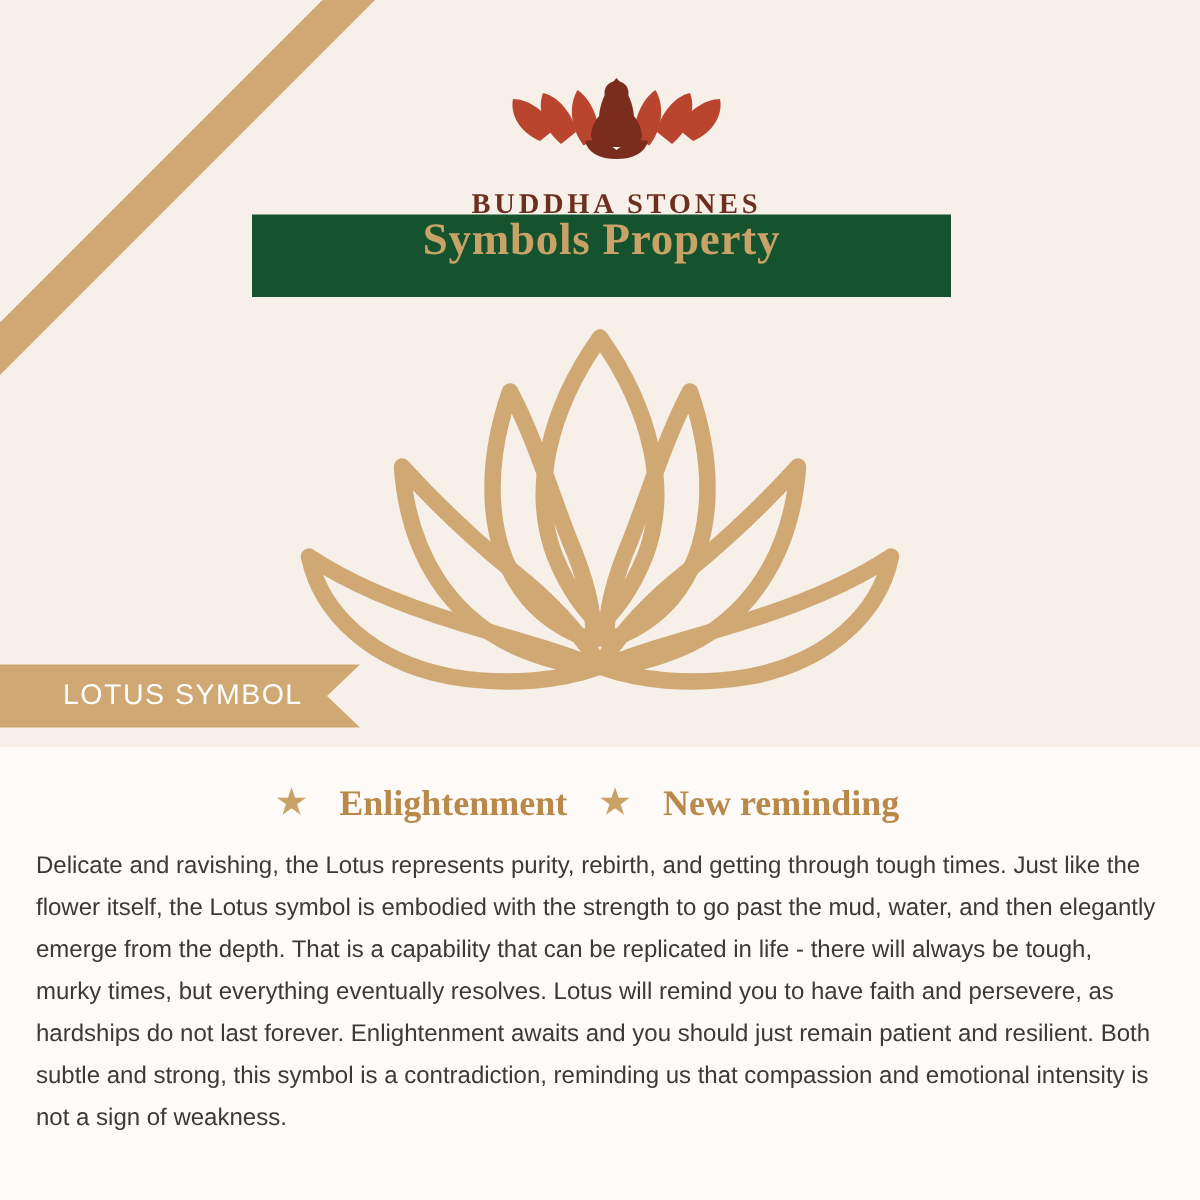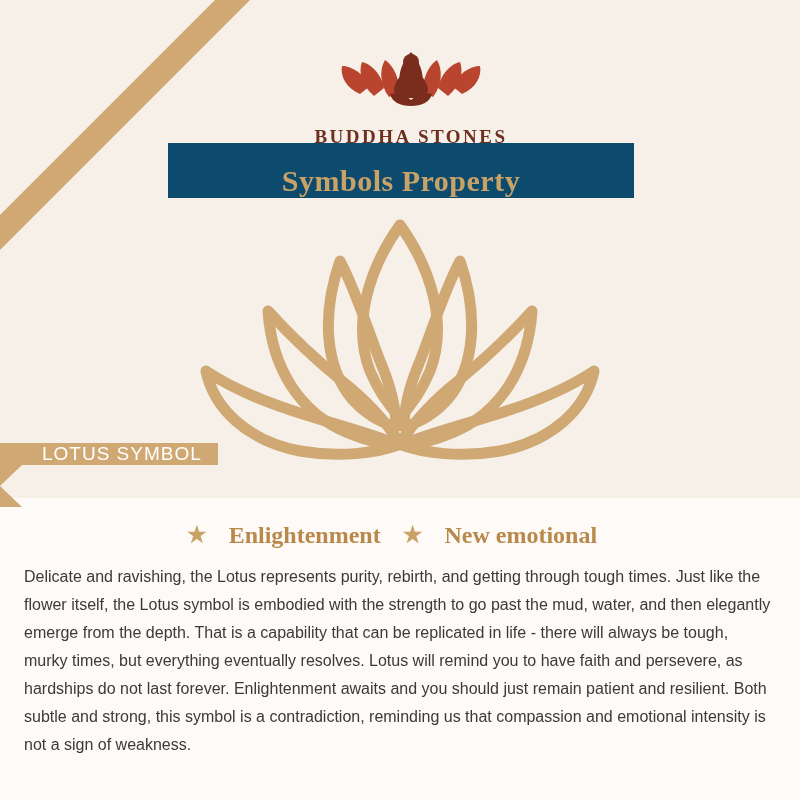--- a/index.html
+++ b/index.html
@@ -88,23 +88,23 @@
     font-family: "Liberation Serif", serif;
   }
 
   
   .title-band {
     position: absolute;
     top: 143px;
     left: 168px;
     width: 466px;
     height: 55px;
-    background: #0c4a6e;
-    display: flex;
-    align-items: flex-end;
+    background: #14532d;
+    display: flex;
+    align-items: flex-start;
     justify-content: center;
   }
   .title-band-text {
     font-size: 30px;
     font-weight: bold;
     color: #c9a267;
     font-family: "Liberation Serif", serif;
     letter-spacing: 0.5px;
   }
 
@@ -120,23 +120,22 @@
     justify-content: center;
   }
 
   
   .ribbon {
     position: absolute;
     top: 443px;
     left: 0;
     height: 42px;
     display: flex;
-    align-items: flex-start;
+    align-items: flex-end;
     z-index: 6;
-    flex-direction: column;
   }
   .ribbon-body {
     background: #cfa873;
     height: 42px;
     display: flex;
     align-items: center;
     padding-left: 42px;
     padding-right: 16px;
   }
   .ribbon-text {
@@ -253,19 +252,19 @@
         <span class="ribbon-text">LOTUS SYMBOL</span>
       </div>
       <div class="ribbon-tail"></div>
     </div>
 
     <div class="panel">
       <div class="headline">
         <span class="star">★</span>
         <span class="kw">Enlightenment</span>
         <span class="star">★</span>
-        <span class="kw">New emotional</span>
+        <span class="kw">New reminding</span>
       </div>
       <div class="body-text">Delicate and ravishing, the Lotus represents purity, rebirth, and getting through tough times. Just like the flower itself, the Lotus symbol is embodied with the strength to go past the mud, water, and then elegantly emerge from the depth. That is a capability that can be replicated in life - there will always be tough, murky times, but everything eventually resolves. Lotus will remind you to have faith and persevere, as hardships do not last forever. Enlightenment awaits and you should just remain patient and resilient. Both subtle and strong, this symbol is a contradiction, reminding us that compassion and emotional intensity is not a sign of weakness.</div>
     </div>
 
   </div>
 </div>
 
 </body></html>

